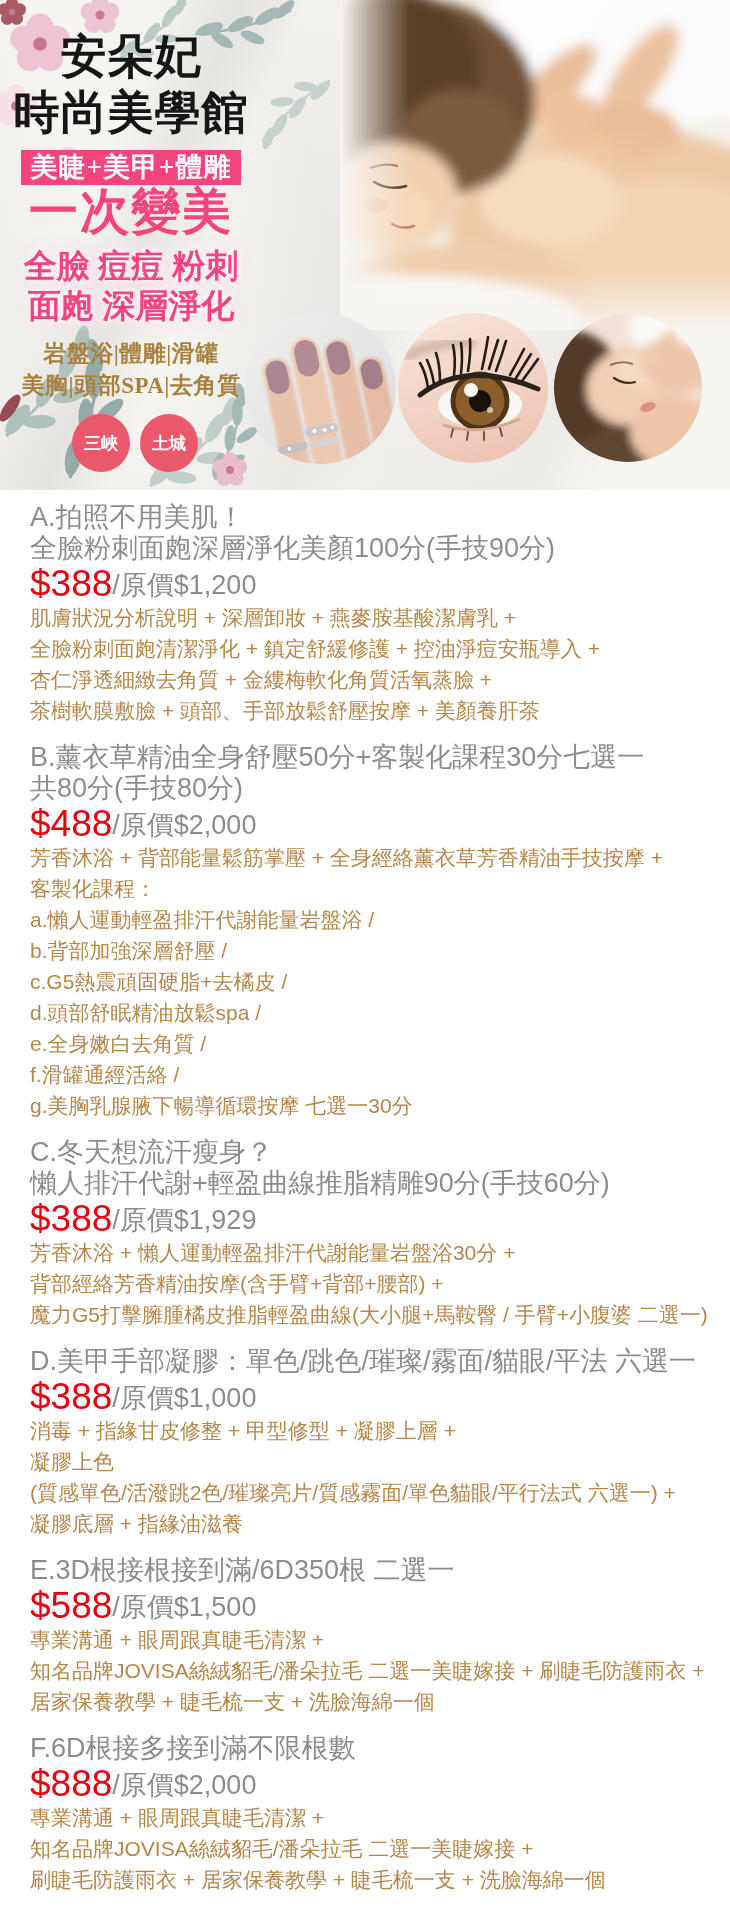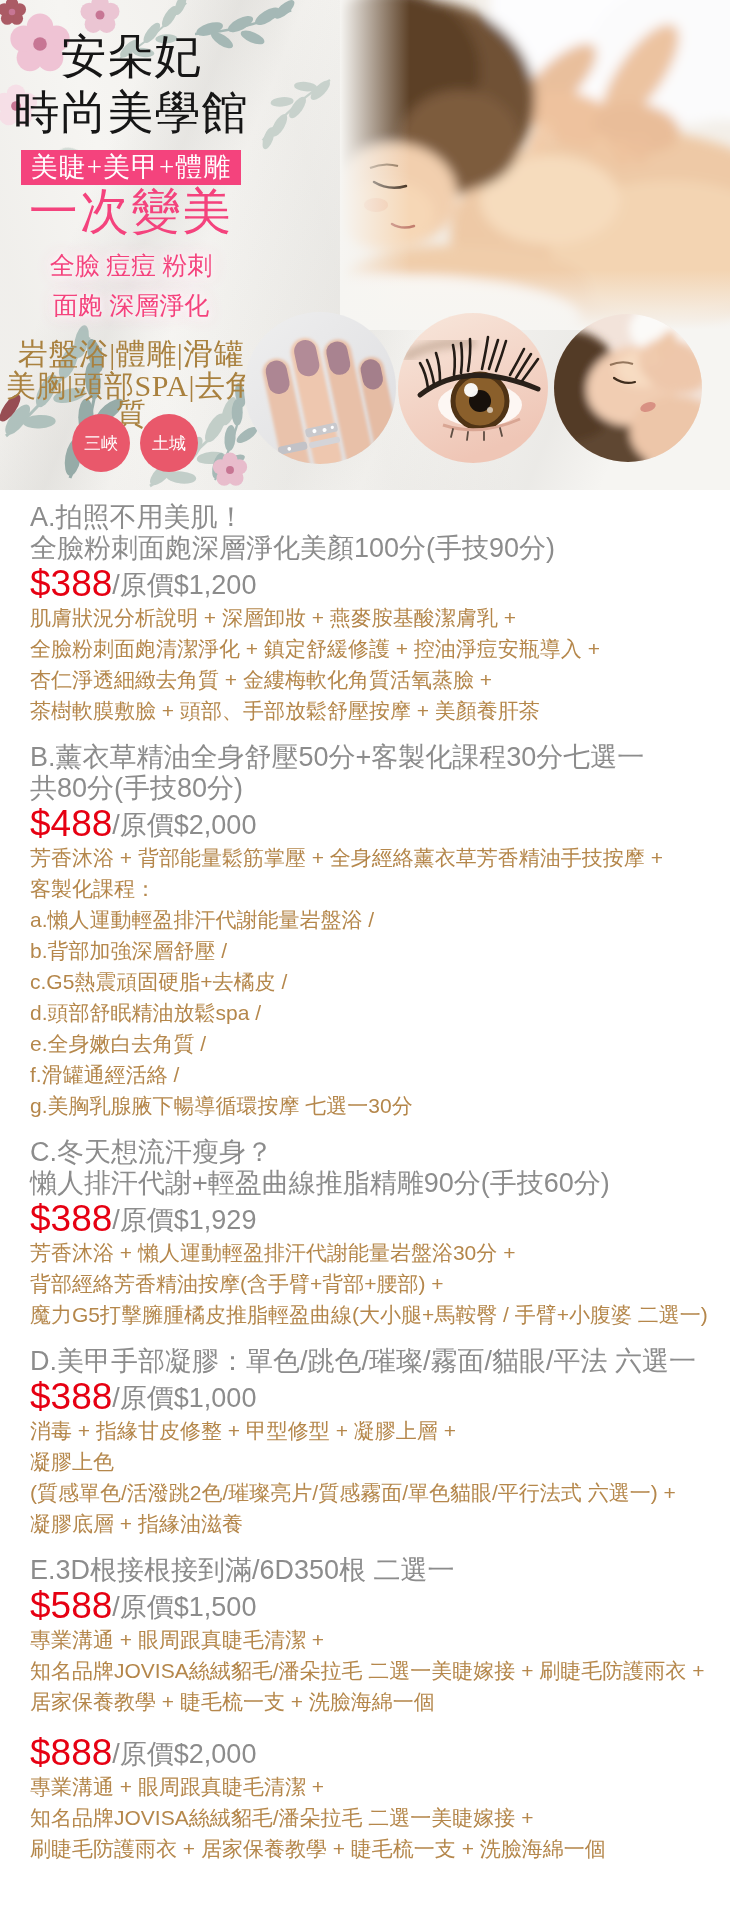--- a/index.html
+++ b/index.html
@@ -10,31 +10,31 @@
   .hero{position:absolute;top:0;left:0;width:730px;height:490px;background-color:#f6f5f2;
     background-image:
       linear-gradient(112deg, rgba(199,197,192,0) 18%, rgba(186,184,180,.22) 26%, rgba(199,197,192,0) 33%,
                       rgba(186,184,180,.15) 52%, rgba(199,197,192,0) 60%, rgba(186,184,180,.18) 78%, rgba(199,197,192,0) 86%),
       linear-gradient(75deg, rgba(205,202,197,.14) 8%, rgba(205,202,197,0) 22%, rgba(205,202,197,.16) 46%, rgba(205,202,197,0) 60%);}
   .decor{position:absolute;left:0;top:0;}
   .photo-main{position:absolute;top:0;right:0;width:390px;height:330px;}
   .photo-main svg{display:block;}
   .hero-left{position:absolute;left:0;top:0;width:262px;height:490px;}
   .hero-left > *{position:absolute;left:0;width:100%;text-align:center;margin:0;}
-  .serif{font-family:"Liberation Serif","DejaVu Serif",serif;font-weight:400;}
+  .serif{font-family:"Liberation Serif","DejaVu Serif",serif;font-weight:700;}
   .salon-name{font-size:46px;line-height:50px;letter-spacing:1px;color:#161616;}
   .t1{top:32px;} .t2{top:88px;}
   .badge-row{top:150px;}
   .cat-badge{display:inline-block;background:#f4437d;color:#ffffff;font-size:27px;line-height:33px;
              padding:1px 10px;letter-spacing:1px;}
   .headline{top:186px;font-size:49px;line-height:52px;color:#f4437d;letter-spacing:2px;}
-  .fline{font-size:25px;line-height:36px;color:#f4437d;
+  .fline{font-size:33px;line-height:36px;color:#f4437d;
          text-shadow:0 0 6px #ffffff,0 0 12px #ffffff,0 0 16px rgba(255,184,214,.9);}
   .f1{top:248px;} .f2{top:288px;}
-  .svc{font-size:30px;line-height:28px;color:#a9813f;letter-spacing:0.5px;}
+  .svc{font-size:23px;line-height:28px;color:#a9813f;letter-spacing:0.5px;}
   .s1{top:340px;} .s2{top:372px;}
   .loc-badge{position:absolute;top:414px;width:58px;height:58px;border-radius:50%;background:#e9586b;
              color:#fff;font-size:17px;display:flex;align-items:center;justify-content:center;}
   .loc1{left:72px;} .loc2{left:140px;}
   .circle{position:absolute;border-radius:50%;overflow:hidden;}
   .c-nails{left:244px;top:312px;width:152px;height:152px;}
   .c-eye{left:398px;top:313px;width:150px;height:150px;}
   .c-face{left:554px;top:314px;width:148px;height:148px;}
   .circle svg{display:block;width:100%;height:100%;}
 
@@ -322,20 +322,21 @@
       <div class="price-row">
         <span class="price">$588</span>
         <span class="orig">/原價$1,500</span>
       </div>
       <div class="body-line">專業溝通 + 眼周跟真睫毛清潔 +</div>
       <div class="body-line">知名品牌JOVISA絲絨貂毛/潘朵拉毛 二選一美睫嫁接 + 刷睫毛防護雨衣 +</div>
       <div class="body-line">居家保養教學 + 睫毛梳一支 + 洗臉海綿一個</div>
     </section>
 
     <section class="deal">
+      <div class="deal-title">F.6D根接多接到滿不限根數</div>
       <div class="price-row">
         <span class="price">$888</span>
         <span class="orig">/原價$2,000</span>
       </div>
       <div class="body-line">專業溝通 + 眼周跟真睫毛清潔 +</div>
       <div class="body-line">知名品牌JOVISA絲絨貂毛/潘朵拉毛 二選一美睫嫁接 +</div>
       <div class="body-line">刷睫毛防護雨衣 + 居家保養教學 + 睫毛梳一支 + 洗臉海綿一個</div>
     </section>
 
   </main>

